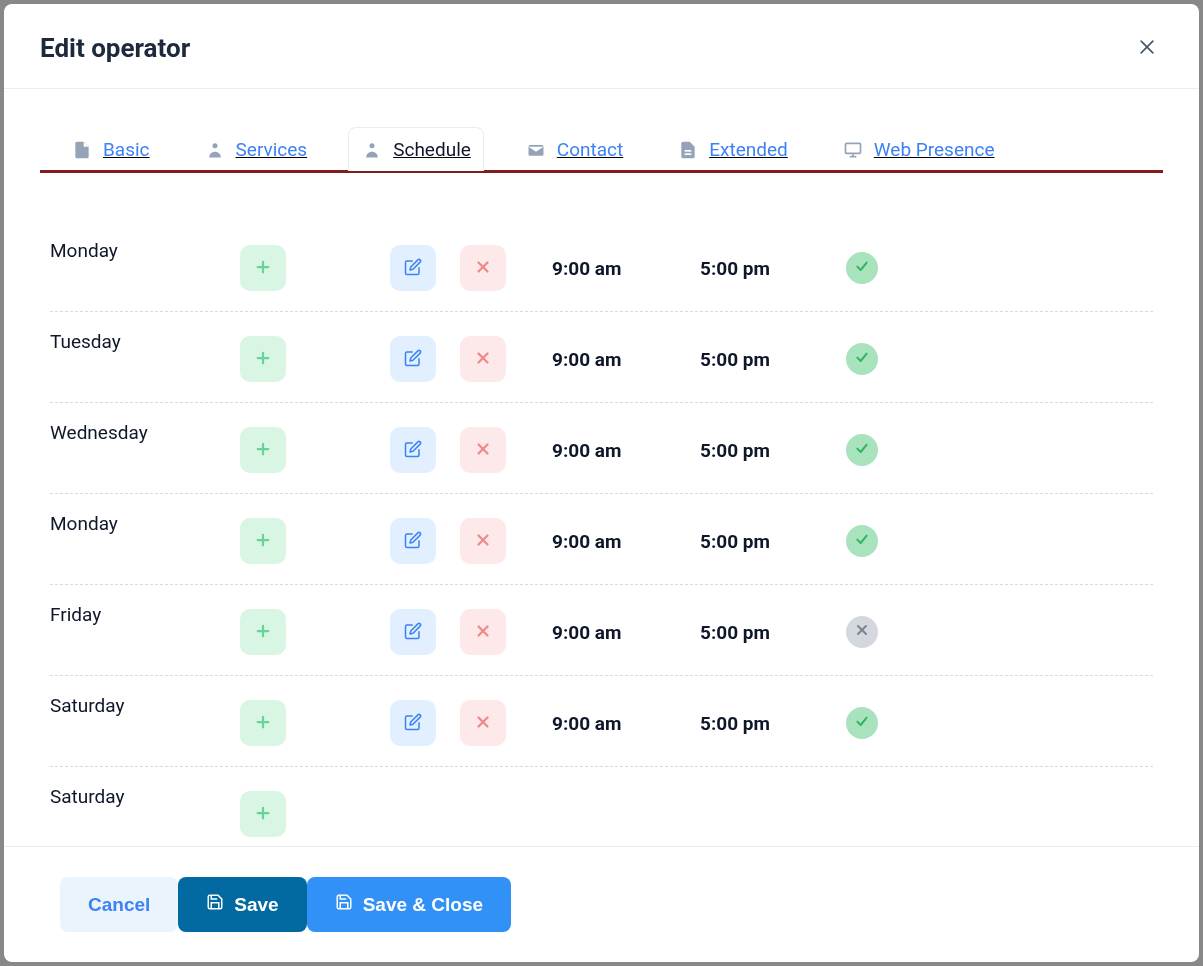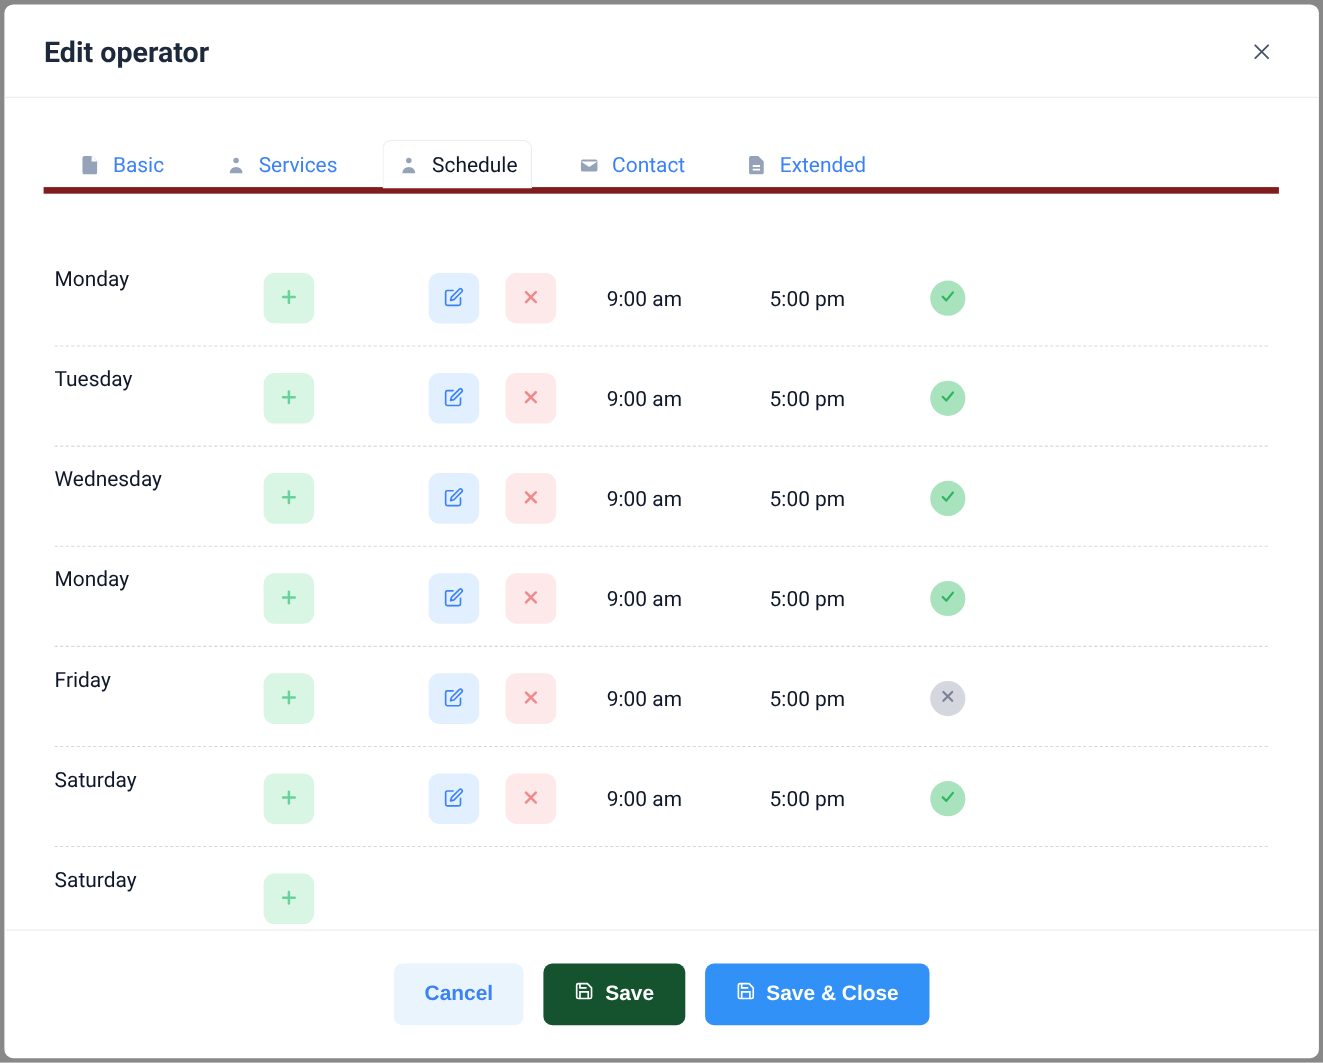--- a/index.html
+++ b/index.html
@@ -46,23 +46,24 @@
       color: #475569;
     }
     .close-btn svg { width: 20px; height: 20px; }
     .modal-body {
       flex: 1;
       padding: 38px 36px 0 36px;
       overflow-y: auto;
     }
     .tabs {
       display: flex;
-      border-bottom: 6px solid #7f1d1d;
+      border-bottom: 3px solid #7f1d1d;
       gap: 28px;
       padding: 0 0 0 18px;
+      text-decoration: underline;
     }
     .tab {
       display: flex;
       align-items: center;
       gap: 10px;
       padding: 10px 12px;
       font-size: 19px;
       color: #3B82F6;
       cursor: pointer;
       border: 1px solid transparent;
@@ -121,20 +122,21 @@
       align-items: center;
       justify-content: center;
     }
     .add-btn svg { width: 18px; height: 18px; }
     .day-slot-cell {
       flex: 1;
       display: flex;
       align-items: center;
       gap: 24px;
       padding-top: 6px;
+      font-weight: bold;
     }
     .icon-btn {
       width: 46px;
       height: 46px;
       border-radius: 10px;
       border: none;
       cursor: pointer;
       display: flex;
       align-items: center;
       justify-content: center;
@@ -157,38 +159,37 @@
       display: flex;
       align-items: center;
       justify-content: center;
       margin-left: 6px;
     }
     .status-badge.active { background: #a9e3bd; color: #2fb560; }
     .status-badge.inactive { background: #d4d7de; color: #7b8291; }
     .status-badge svg { width: 16px; height: 16px; }
     .modal-footer {
       border-top: 1px solid #ececee;
-      padding: 30px 40px;
-      display: flex;
-      justify-content: center;
-      gap: 18px;
+      padding: 30px 56px;
+      display: flex;
+      justify-content: flex-start;
     }
     .footer-btn {
       padding: 16px 28px;
       border: none;
       border-radius: 8px;
       font-size: 19px;
       font-weight: 600;
       cursor: pointer;
       display: flex;
       align-items: center;
       gap: 10px;
     }
     .footer-btn.cancel { background: #eaf4fd; color: #3b82f6; }
-    .footer-btn.save { background: #14532d; color: #fff; }
+    .footer-btn.save { background: #0369a1; color: #fff; }
     .footer-btn.saveclose { background: #3291f6; color: #fff; }
     .footer-btn svg { width: 18px; height: 18px; }
   </style>
 </head>
 <body>
 
 <div class="modal">
   <div class="modal-header">
     <h2 class="modal-title">Edit operator</h2>
     <button class="close-btn">
@@ -242,20 +243,30 @@
         </div>
         <div class="tab">
           <span class="tab-icon">
             <svg viewBox="0 0 24 24" fill="currentColor">
               <path d="M14 2H6a2 2 0 0 0-2 2v16a2 2 0 0 0 2 2h12a2 2 0 0 0 2-2V8l-6-6z"></path>
               <line stroke="#fff" stroke-width="2" x1="8" y1="13" x2="16" y2="13"></line>
               <line stroke="#fff" stroke-width="2" x1="8" y1="17" x2="16" y2="17"></line>
             </svg>
           </span>
           <span>Extended</span>
+        </div>
+        <div class="tab">
+          <span class="tab-icon">
+            <svg viewBox="0 0 24 24" fill="none" stroke="currentColor" stroke-width="2">
+              <rect x="3" y="4" width="18" height="12" rx="1"></rect>
+              <line x1="8" y1="20" x2="16" y2="20"></line>
+              <line x1="12" y1="16" x2="12" y2="20"></line>
+            </svg>
+          </span>
+          <span>Web Presence</span>
         </div>
       </div>
     <div class="schedule-table">
 
     <div class="day-row">
           <div class="day-label-cell"><span class="day-label">Monday</span></div>
           <div class="day-add-cell">
             <button class="add-btn">
               <span><svg viewBox="0 0 24 24" fill="none" stroke="currentColor" stroke-width="3" stroke-linecap="round">
                   <line x1="12" y1="5" x2="12" y2="19"></line>

